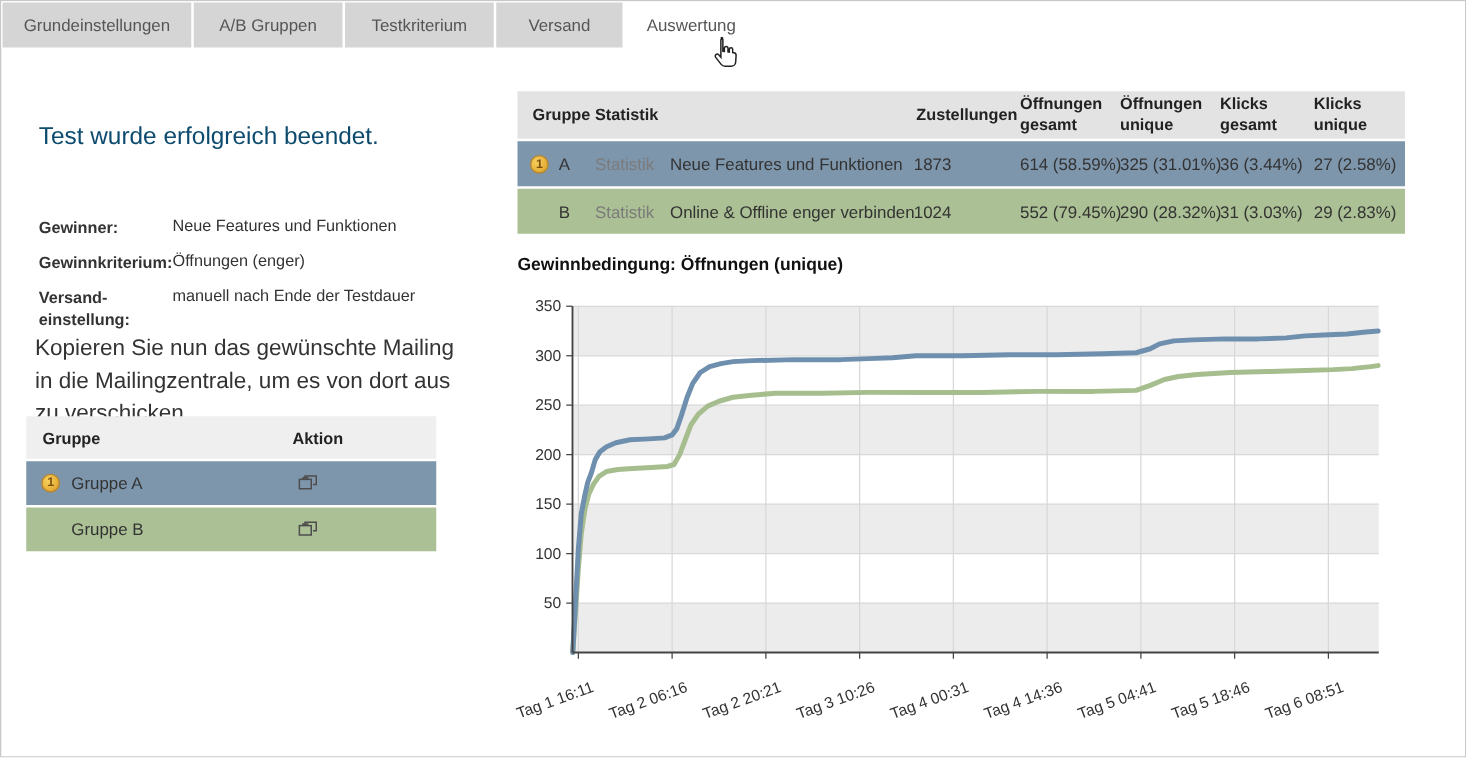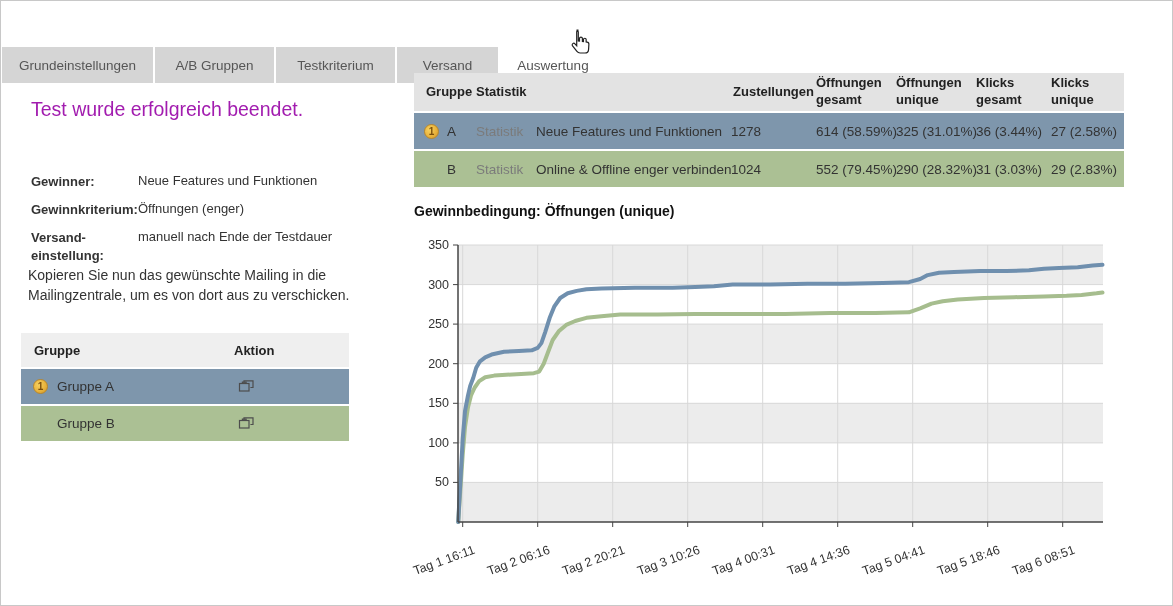--- a/index.html
+++ b/index.html
@@ -2,33 +2,33 @@
 <html><head>
 <meta charset="utf-8">
 <style>
   html,body{margin:0;padding:0;background:#fff;}
   .screen{
     position:relative;width:1173px;height:606px;box-sizing:border-box;
     background:#fff;border:1px solid #c8c8c8;overflow:hidden;
     font-family:"Liberation Sans",sans-serif;color:#333;
   }
   
-  .tabbar{position:absolute;left:0;top:0;width:100%;height:37px;background:#fff;margin-top:45px;}
+  .tabbar{position:absolute;left:0;top:0;width:100%;height:37px;background:#fff;}
   .tab{
     position:absolute;top:1px;height:36px;background:#d5d5d5;
     display:flex;align-items:center;justify-content:center;
     font-size:13.5px;color:#565656;cursor:pointer;user-select:none;
   }
   .tab.active{background:#ffffff;}
   .cursor{position:absolute;left:565px;top:27px;width:26px;height:28px;z-index:50;pointer-events:none;}
   
   .heading{position:absolute;left:30px;top:97px;font-size:19.5px;color:#2380c3;}
   .field-label{position:absolute;left:30px;width:104px;font-weight:bold;font-size:13px;line-height:1.35;}
   .field-value{position:absolute;left:137px;font-size:13px;white-space:nowrap;}
-  .note{position:absolute;left:27px;top:264px;width:336px;font-size:14px;line-height:1.45;}
+  .note{position:absolute;left:27px;top:264px;width:336px;font-size:18px;line-height:1.45;}
   
   .ltable{position:absolute;left:20px;top:332px;width:328px;}
   .lt-header{position:relative;height:34px;background:#efefef;}
   .lt-row{position:relative;height:35px;margin-top:2px;}
   .lt-cell{position:absolute;top:0;height:100%;display:flex;align-items:center;font-size:13.5px;}
   .lt-cell.hdr{font-weight:bold;font-size:13px;color:#222;}
   
   .rtable{position:absolute;left:413px;top:72px;width:710px;}
   .rt-header{position:relative;height:38px;background:#e3e3e3;}
   .rt-row{position:relative;height:36px;margin-top:2px;}
@@ -70,21 +70,21 @@
       </div>
     <div class="tab active" style="left:499px;width:106px;">
         <span>Auswertung</span>
       </div>
   </div>
 
   <svg class="cursor" viewBox="0 0 26 28">
     <path d="M10.5 2.2c1 0 1.8.8 1.8 1.8v9l1.2.15v-2.6c0-.8.65-1.45 1.45-1.45s1.45.65 1.45 1.45v3l1.05.13v-2.1c0-.75.6-1.35 1.35-1.35s1.35.6 1.35 1.35v2.5l.9.11c1.1.14 1.9 1.1 1.83 2.2l-.33 5.2c-.12 1.9-1.7 3.4-3.6 3.4h-4.9c-1.2 0-2.35-.55-3.1-1.5l-4.4-5.6c-.55-.7-.45-1.7.25-2.25.65-.5 1.6-.45 2.15.15l1.75 1.95V4c0-1 .8-1.8 1.8-1.8z" fill="#ffffff" stroke="#222" stroke-width="1.2"></path>
   </svg>
 
-  <div class="heading" style="color: #a21caf;">Test wurde erfolgreich beendet.</div>
+  <div class="heading" style="color: #0c4a6e;">Test wurde erfolgreich beendet.</div>
 
   <div class="field-label" style="top:172px;">Gewinner:</div>
   <div class="field-value" style="top:172px;">Neue Features und Funktionen</div>
   <div class="field-label" style="top:200px;">Gewinnkriterium:</div>
   <div class="field-value" style="top:200px;">Öffnungen (enger)</div>
   <div class="field-label" style="top:228px;">Versand-einstellung:</div>
   <div class="field-value" style="top:228px;">manuell nach Ende der Testdauer</div>
 
   <div class="note">Kopieren Sie nun das gewünschte Mailing in die Mailingzentrale, um es von dort aus zu verschicken.</div>
 
@@ -160,21 +160,21 @@
 
     <div class="rt-row" style="background: rgb(126, 150, 172);">
       <div class="rt-cell" style="left:10px;">
           <span class="medal">1</span>
         </div>
       <div class="rt-cell" style="left:33px;">A</div>
       <div class="rt-cell" style="left:62px;">
           <a class="stat-link">Statistik</a>
         </div>
       <div class="rt-cell" style="left:122px;">Neue Features und Funktionen</div>
-      <div class="rt-cell" style="left:317px;">1278</div>
+      <div class="rt-cell" style="left:317px;">1873</div>
       <div class="rt-cell" style="left:402px;">614 (58.59%)</div>
       <div class="rt-cell" style="left:482px;">325 (31.01%)</div>
       <div class="rt-cell" style="left:562px;">36 (3.44%)</div>
       <div class="rt-cell" style="left:637px;">27 (2.58%)</div>
     </div>
 
     <div class="rt-row" style="background: rgb(171, 192, 148);">
       <div class="rt-cell" style="left:33px;">B</div>
       <div class="rt-cell" style="left:62px;">
           <a class="stat-link">Statistik</a>

